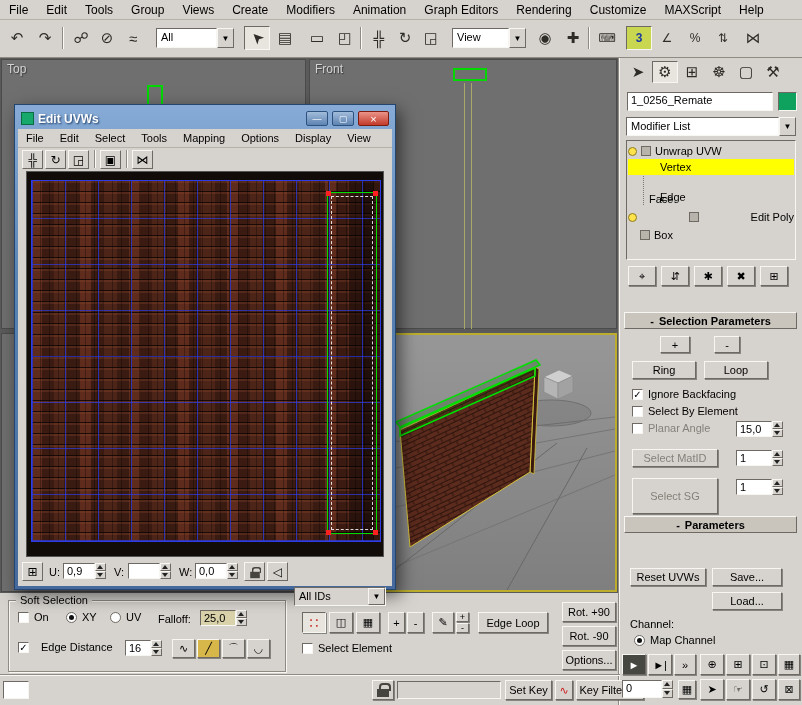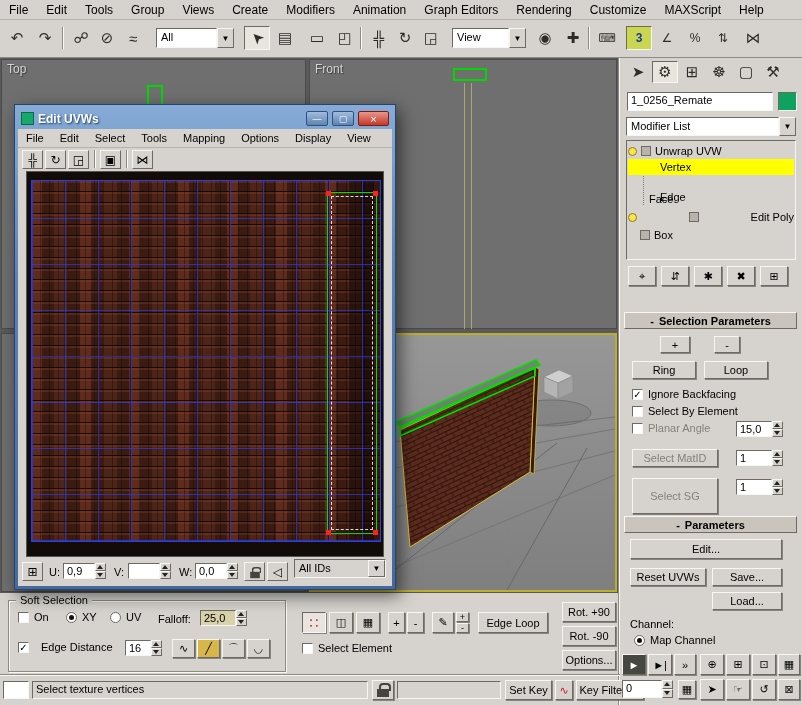--- a/index.html
+++ b/index.html
@@ -263,21 +263,20 @@
     <span class="spa">
         <i class="u"></i>
         <i class="d"></i>
       </span>
   </div>
 
   <div class="roll abs" style="left:624px;top:516px;width:173px;height:17px;">
     <span>-</span>
     <span>Parameters</span>
   </div>
-  <span class="btn abs" style="left:630px;top:539px;width:152px;height:20px;">Edit...</span>
   <span class="btn abs" style="left:630px;top:568px;width:76px;height:18px;">Reset UVWs</span>
   <span class="btn abs" style="left:712px;top:568px;width:70px;height:18px;">Save...</span>
   <span class="btn abs" style="left:712px;top:592px;width:70px;height:18px;">Load...</span>
   <span class="lbl abs" style="left:630px;top:618px;">Channel:</span>
   <div class="row" style="left:634px;top:634px;">
     <span class="rd sel"></span>
     <span class="lbl">Map Channel</span>
   </div>
 
   <div class="gb abs" style="left:8px;top:600px;width:278px;height:72px;">
@@ -332,21 +331,20 @@
     <span class="cb"></span>
     <span class="lbl">Select Element</span>
   </div>
 
   <span class="btn abs" style="left:562px;top:602px;width:54px;height:20px;">Rot. +90</span>
   <span class="btn abs" style="left:562px;top:626px;width:54px;height:20px;">Rot. -90</span>
   <span class="btn abs" style="left:562px;top:650px;width:54px;height:20px;">Options...</span>
 
   <div class="abs" style="left:0;top:674px;width:620px;height:2px;background:#8f8b83;border-bottom:1px solid #f7f6f3;"></div>
   <div class="fld abs" style="left:3px;top:681px;width:26px;height:18px;"></div>
-  <div class="fld abs" style="left:32px;top:681px;width:336px;height:18px;background:#d6d3ce;">Select texture vertices</div>
   <span class="btn abs" style="left:372px;top:680px;width:22px;height:20px;">
       <span class="lockicon"></span>
     </span>
   <div class="fld abs" style="left:397px;top:681px;width:104px;height:18px;background:#d6d3ce;"></div>
   <span class="btn abs" style="left:505px;top:680px;width:47px;height:20px;">Set Key</span>
   <span class="btn abs" style="left:555px;top:680px;width:18px;height:20px;color:#cc2222;">∿</span>
   <span class="btn abs" style="left:576px;top:680px;width:68px;height:20px;">Key Filters...</span>
 
   <span class="btn abs" style="left:622px;top:654px;width:24px;height:21px;background:#474742;color:#fff;">►</span>
   <span class="btn abs" style="left:648px;top:654px;width:24px;height:21px;">►|</span>
@@ -432,20 +430,20 @@
         <span class="spf" style="width:32px;">0,0</span>
         <span class="spa">
             <i class="u"></i>
             <i class="d"></i>
           </span>
       </div>
       <span class="uicon abs" style="left:226px;top:433px;">
           <span class="lockicon" style="transform:scale(.8);"></span>
         </span>
       <span class="uicon abs" style="left:249px;top:433px;">◁</span>
-      <div class="combo sunk abs" style="left:276px;top:430px;width:92px;height:19px;background:#22c55e;">
+      <div class="combo sunk abs" style="left:276px;top:458px;width:92px;height:19px;background:#22c55e;">
         <span class="cfld" style="background:#d6d3ce;border:none;">All IDs</span>
         <span class="dd">▼</span>
       </div>
     </div>
   </div>
 
 </div>
 
 </body></html>

